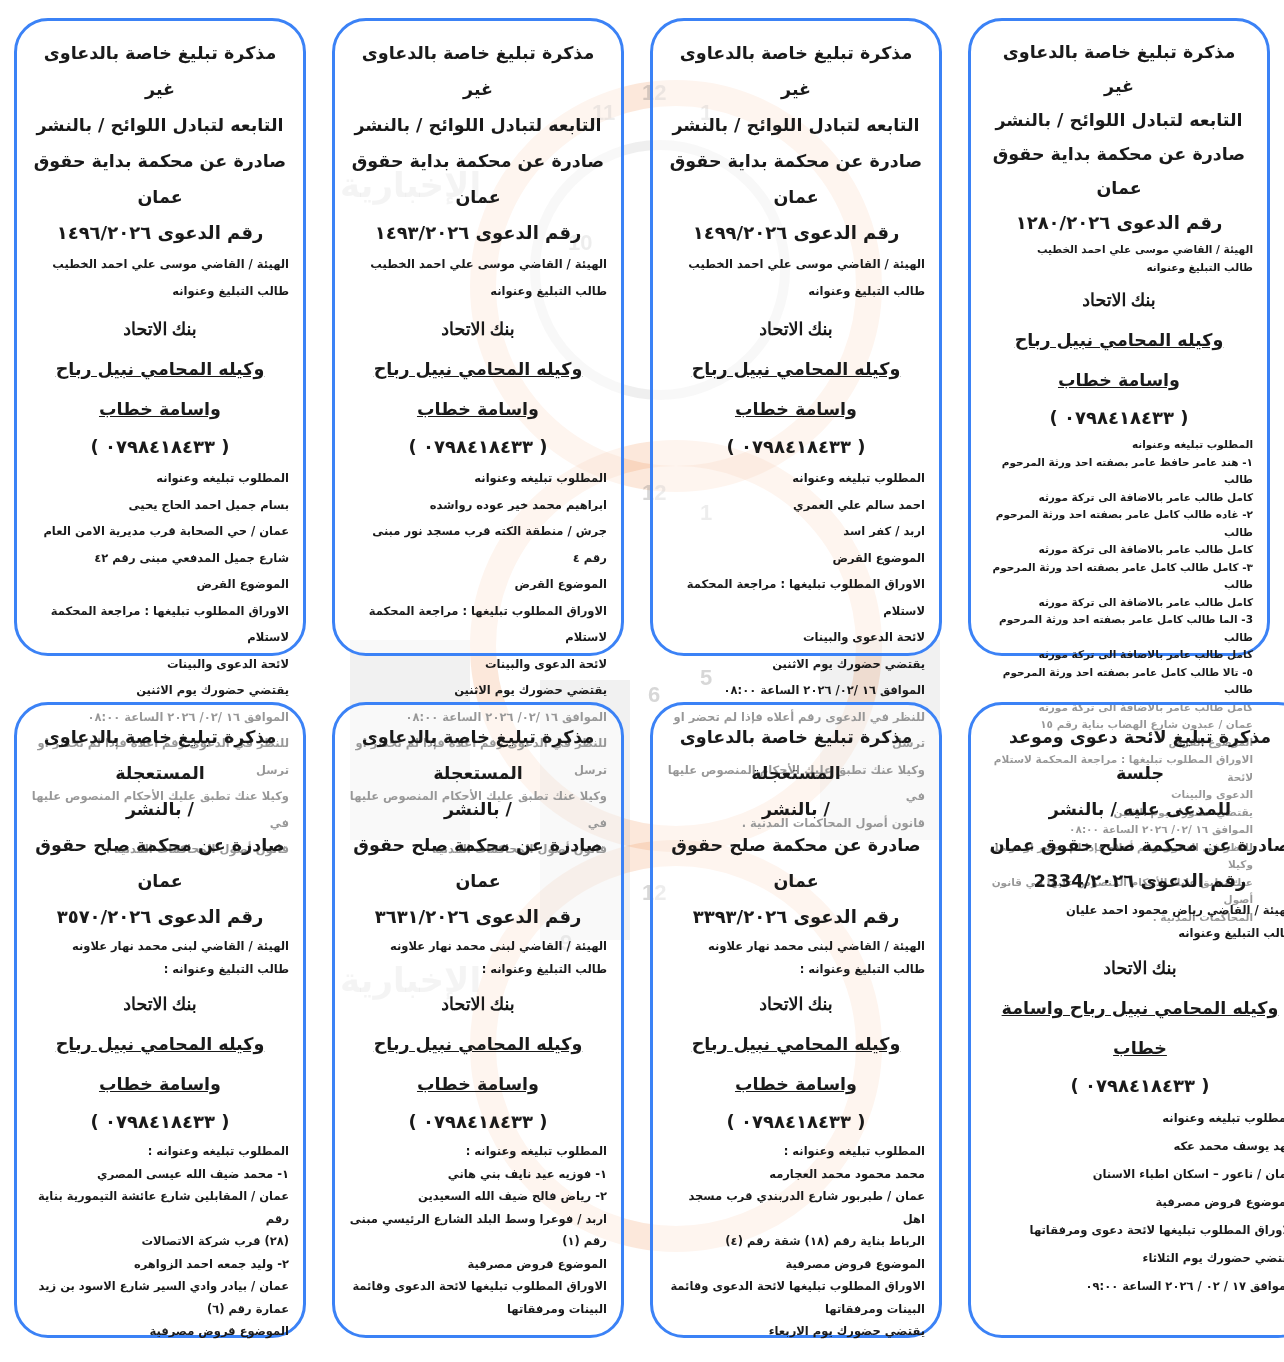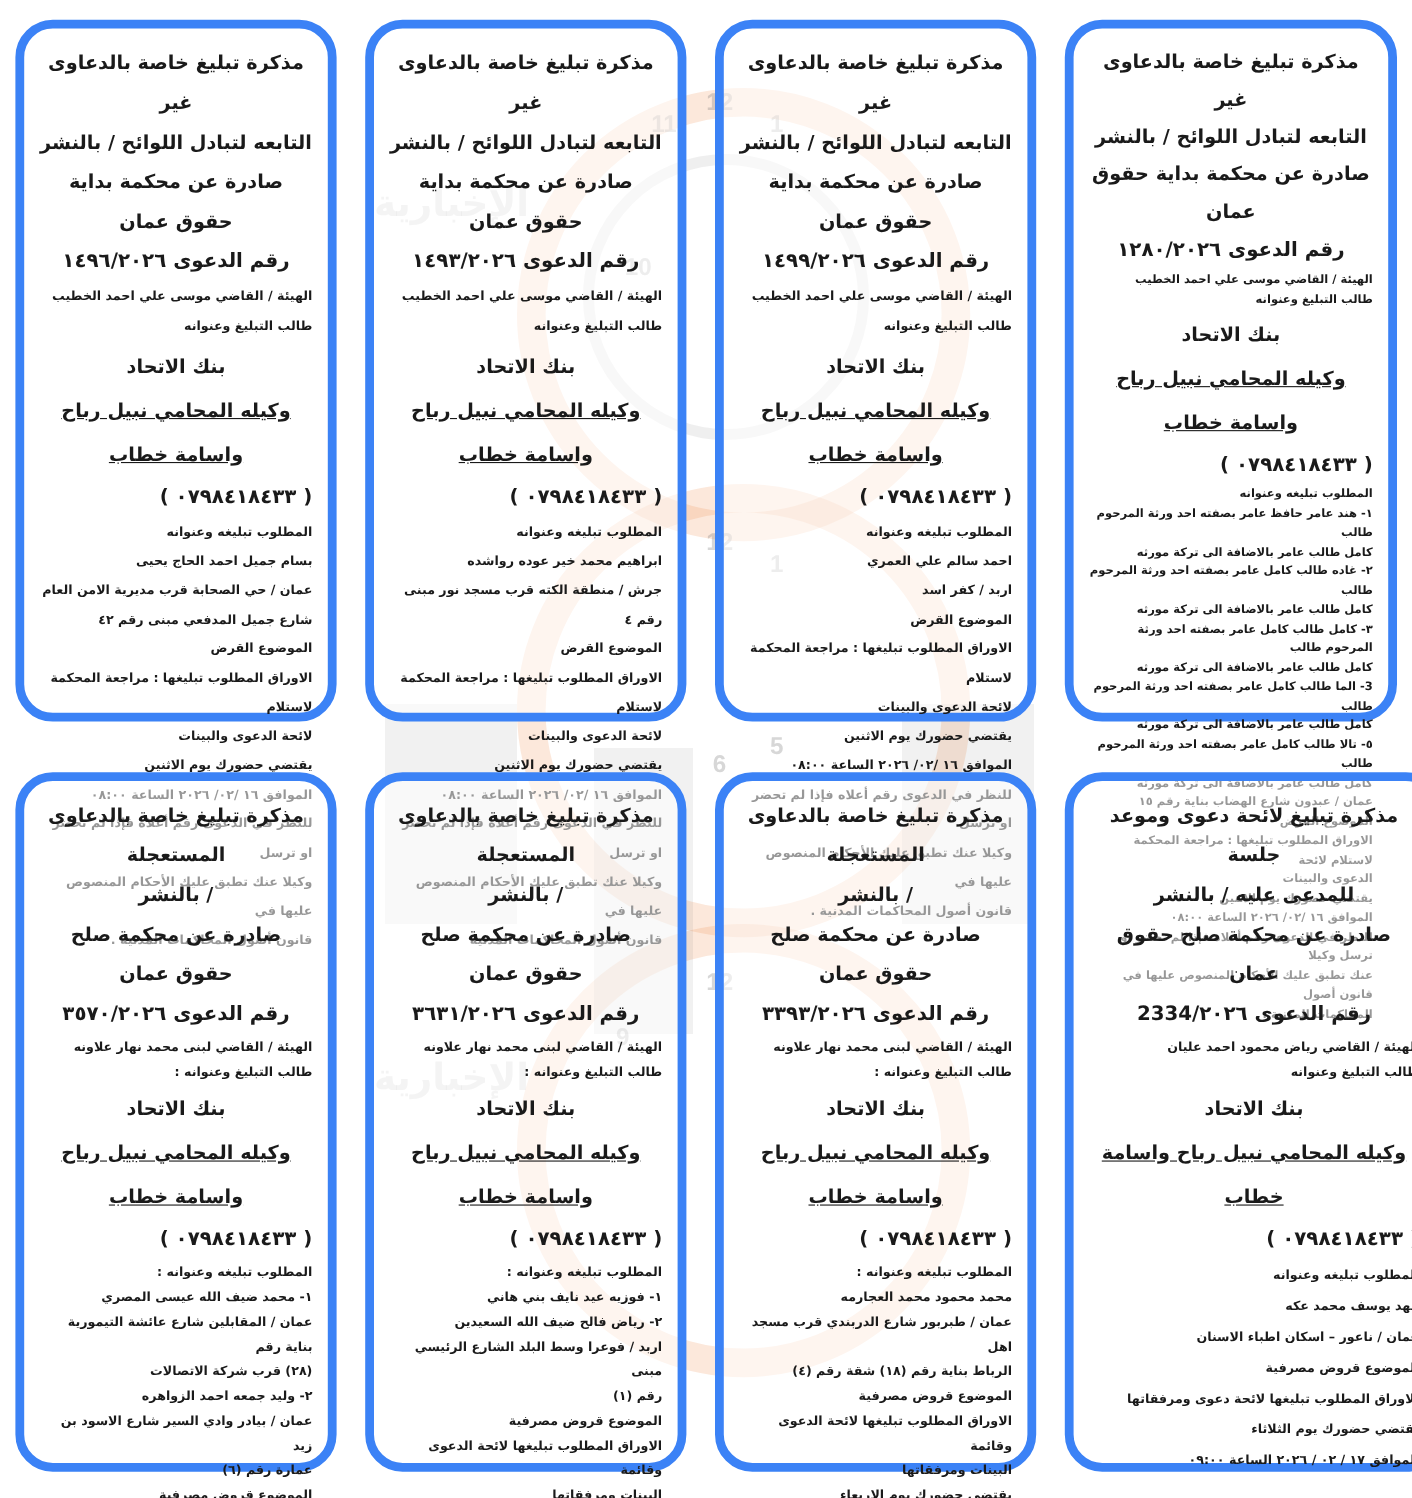--- a/index.html
+++ b/index.html
@@ -13,33 +13,33 @@
       border: 26px solid rgba(240, 150, 90, 0.22);
     }
     .wm-ring.inner { border: 10px solid rgba(120,120,120,0.12); }
     .wm-block { position: absolute; background: rgba(120,120,120,0.10); }
     .wm-num { position: absolute; font-family: "Liberation Sans", sans-serif; font-weight: bold; font-size: 22px; color: rgba(110,110,110,0.28); }
     .wm-text { position: absolute; font-family: "DejaVu Sans", sans-serif; font-weight: bold; color: rgba(120,120,120,0.18); font-size: 34px; direction: rtl; }
 
     .grid { position: absolute; inset: 0; z-index: 1; }
     .notice {
       position: absolute; box-sizing: border-box;
-      border: 8px solid #3b82f6; border-radius: 34px;
+      border: 3px solid #3b82f6; border-radius: 34px;
       background: rgba(255,255,255,0.55);
       direction: rtl; text-align: right;
       padding: 14px 14px 10px 14px;
     }
     .notice .title {
       text-align: center; font-weight: bold; font-size: 17.5px; line-height: 36px; color: #1a1a1a;
     }
     .notice .case-no { text-align: center; font-weight: bold; font-size: 18px; line-height: 36px; }
     .notice .meta { font-size: 11.5px; font-weight: bold; line-height: 27px; }
-    .notice .bank { text-align: center; font-weight: bold; font-size: 17.5px; line-height: 40px; margin-top: 4px; }
+    .notice .bank { text-align: center; font-weight: bold; font-size: 17.5px; line-height: 40px; margin-top: 4px; font-family: Liberation Serif, serif; }
     .notice .lawyer { text-align: center; font-weight: bold; font-size: 17.5px; line-height: 40px; text-decoration: underline; }
-    .notice .phone { text-align: right; font-weight: bold; font-size: 18px; line-height: 36px; letter-spacing: 1px; }
+    .notice .phone { text-align: center; font-weight: bold; font-size: 18px; line-height: 36px; letter-spacing: 1px; }
     .notice .body-line { font-size: 11.5px; font-weight: bold; line-height: 26.5px; }
     .notice.compact .meta, .notice.compact .body-line { font-size: 10.5px; line-height: 17.5px; }
     .notice.compact .title { line-height: 34px; }
     .notice.bottom .body-line, .notice.bottom .meta { line-height: 22.5px; }
     .notice.bottom.tall .body-line { line-height: 28px; }
   </style>
 </head>
 <body>
 
 <div class="watermark">

